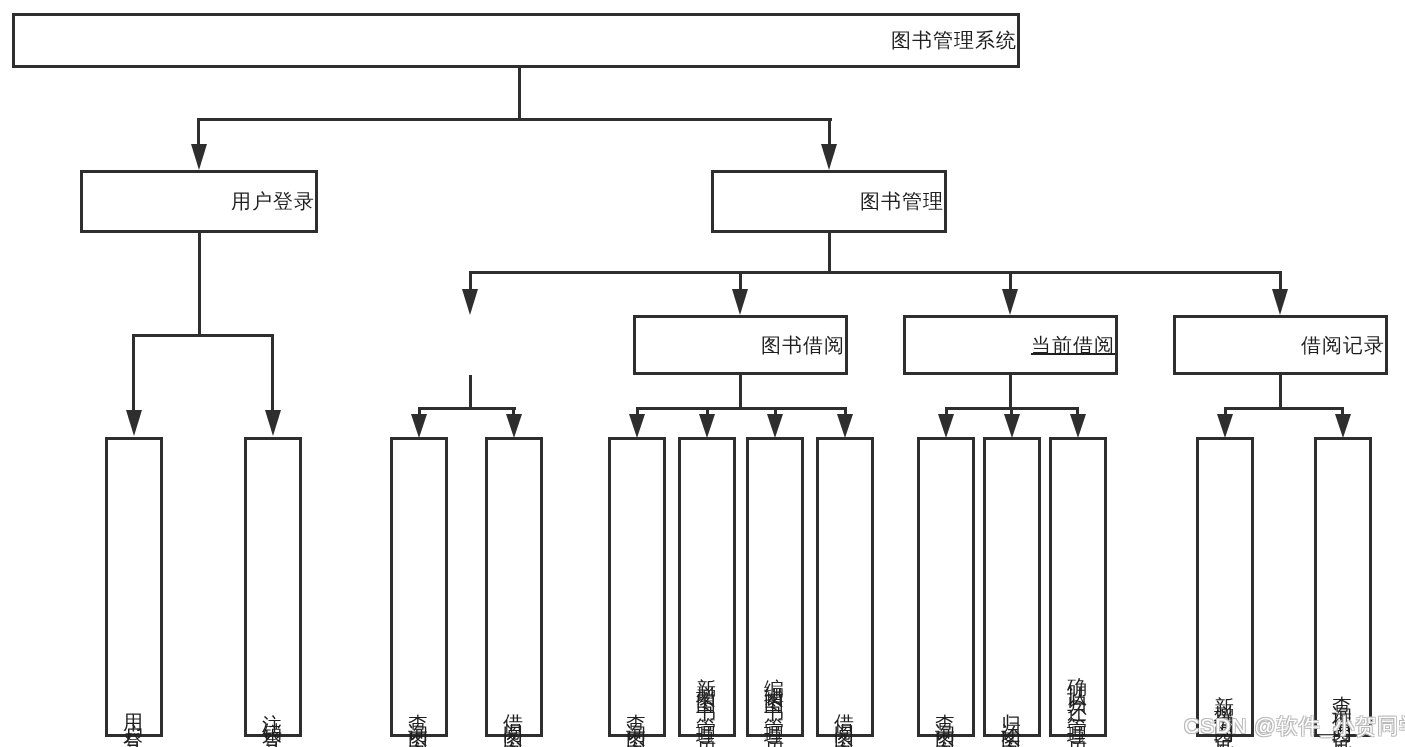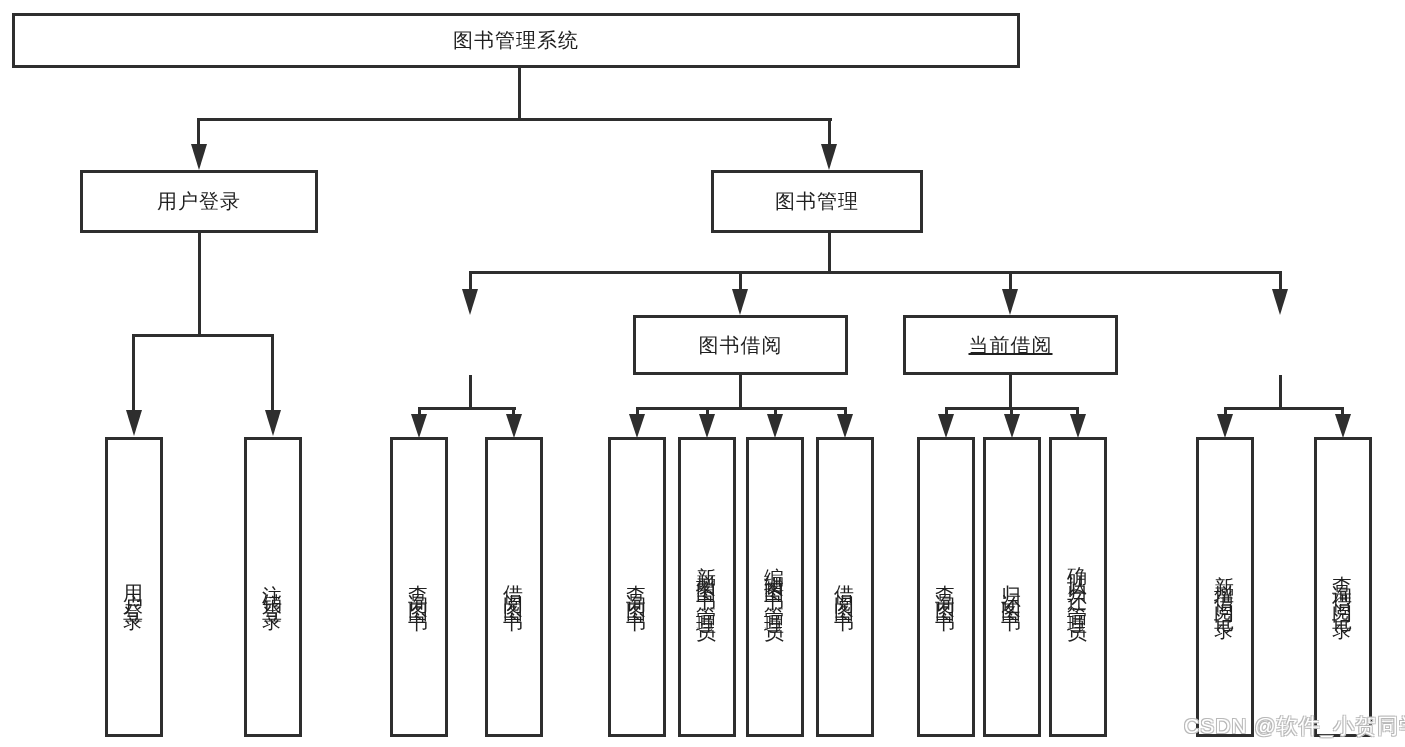--- a/index.html
+++ b/index.html
@@ -10,21 +10,21 @@
     font-family:"Liberation Sans","DejaVu Sans",sans-serif;
     overflow:hidden;
   }
   .box{
     position:absolute;
     box-sizing:border-box;
     border:3px solid #2e2e2e;
     background:#ffffff;
     display:flex;
     align-items:center;
-    justify-content:center;
+    justify-content:flex-end;
     font-size:20px;
     color:#1f1f1f;
     letter-spacing:1px;
     text-align:center;
   }
   .vbox{
     writing-mode:vertical-rl;
     text-orientation:mixed;
     letter-spacing:9px;
     font-size:20px;
@@ -62,21 +62,21 @@
   <div class="vline" style="left:518px;top:68px;height:50px;"></div>
   <div class="hline" style="left:198px;top:118px;width:634px;"></div>
   <div class="vline" style="left:197px;top:118px;height:28px;"></div>
   <div class="arrow" style="left:191px;top:144px;"></div>
   <div class="vline" style="left:828px;top:118px;height:28px;"></div>
   <div class="arrow" style="left:821px;top:144px;"></div>
 
   <div class="box" style="left:80px;top:170px;width:238px;height:63px;">
     <span>用户登录</span>
   </div>
-  <div class="box" style="left:711px;top:170px;width:212px;height:63px;">
+  <div class="box" style="left:711px;top:170px;width:236px;height:63px;">
     <span>图书管理</span>
   </div>
 
   <div class="vline" style="left:198px;top:233px;height:104px;"></div>
   <div class="hline" style="left:133px;top:334px;width:141px;"></div>
   <div class="vline" style="left:132px;top:334px;height:78px;"></div>
   <div class="arrow" style="left:126px;top:410px;"></div>
   <div class="vline" style="left:271px;top:334px;height:78px;"></div>
   <div class="arrow" style="left:265px;top:410px;"></div>
 
@@ -89,20 +89,23 @@
   <div class="vline" style="left:1009px;top:271px;height:20px;"></div>
   <div class="arrow" style="left:1002px;top:289px;"></div>
   <div class="vline" style="left:1279px;top:271px;height:20px;"></div>
   <div class="arrow" style="left:1272px;top:289px;"></div>
 
   <div class="box" style="left:633px;top:315px;width:215px;height:60px;">
     <span>图书借阅</span>
   </div>
   <div class="box" style="left:903px;top:315px;width:215px;height:60px;text-decoration:underline;">
     <span>当前借阅</span>
+  </div>
+  <div class="box" style="left:1173px;top:315px;width:215px;height:60px;">
+    <span>借阅记录</span>
   </div>
 
   <div class="vline" style="left:469px;top:375px;height:34px;"></div>
   <div class="hline" style="left:418px;top:407px;width:98px;"></div>
   <div class="vline" style="left:418px;top:407px;height:10px;"></div>
   <div class="arrow" style="left:411px;top:414px;border-top-width:24px;"></div>
   <div class="vline" style="left:512px;top:407px;height:10px;"></div>
   <div class="arrow" style="left:506px;top:414px;border-top-width:24px;"></div>
 
   <div class="vline" style="left:739px;top:375px;height:34px;"></div>

